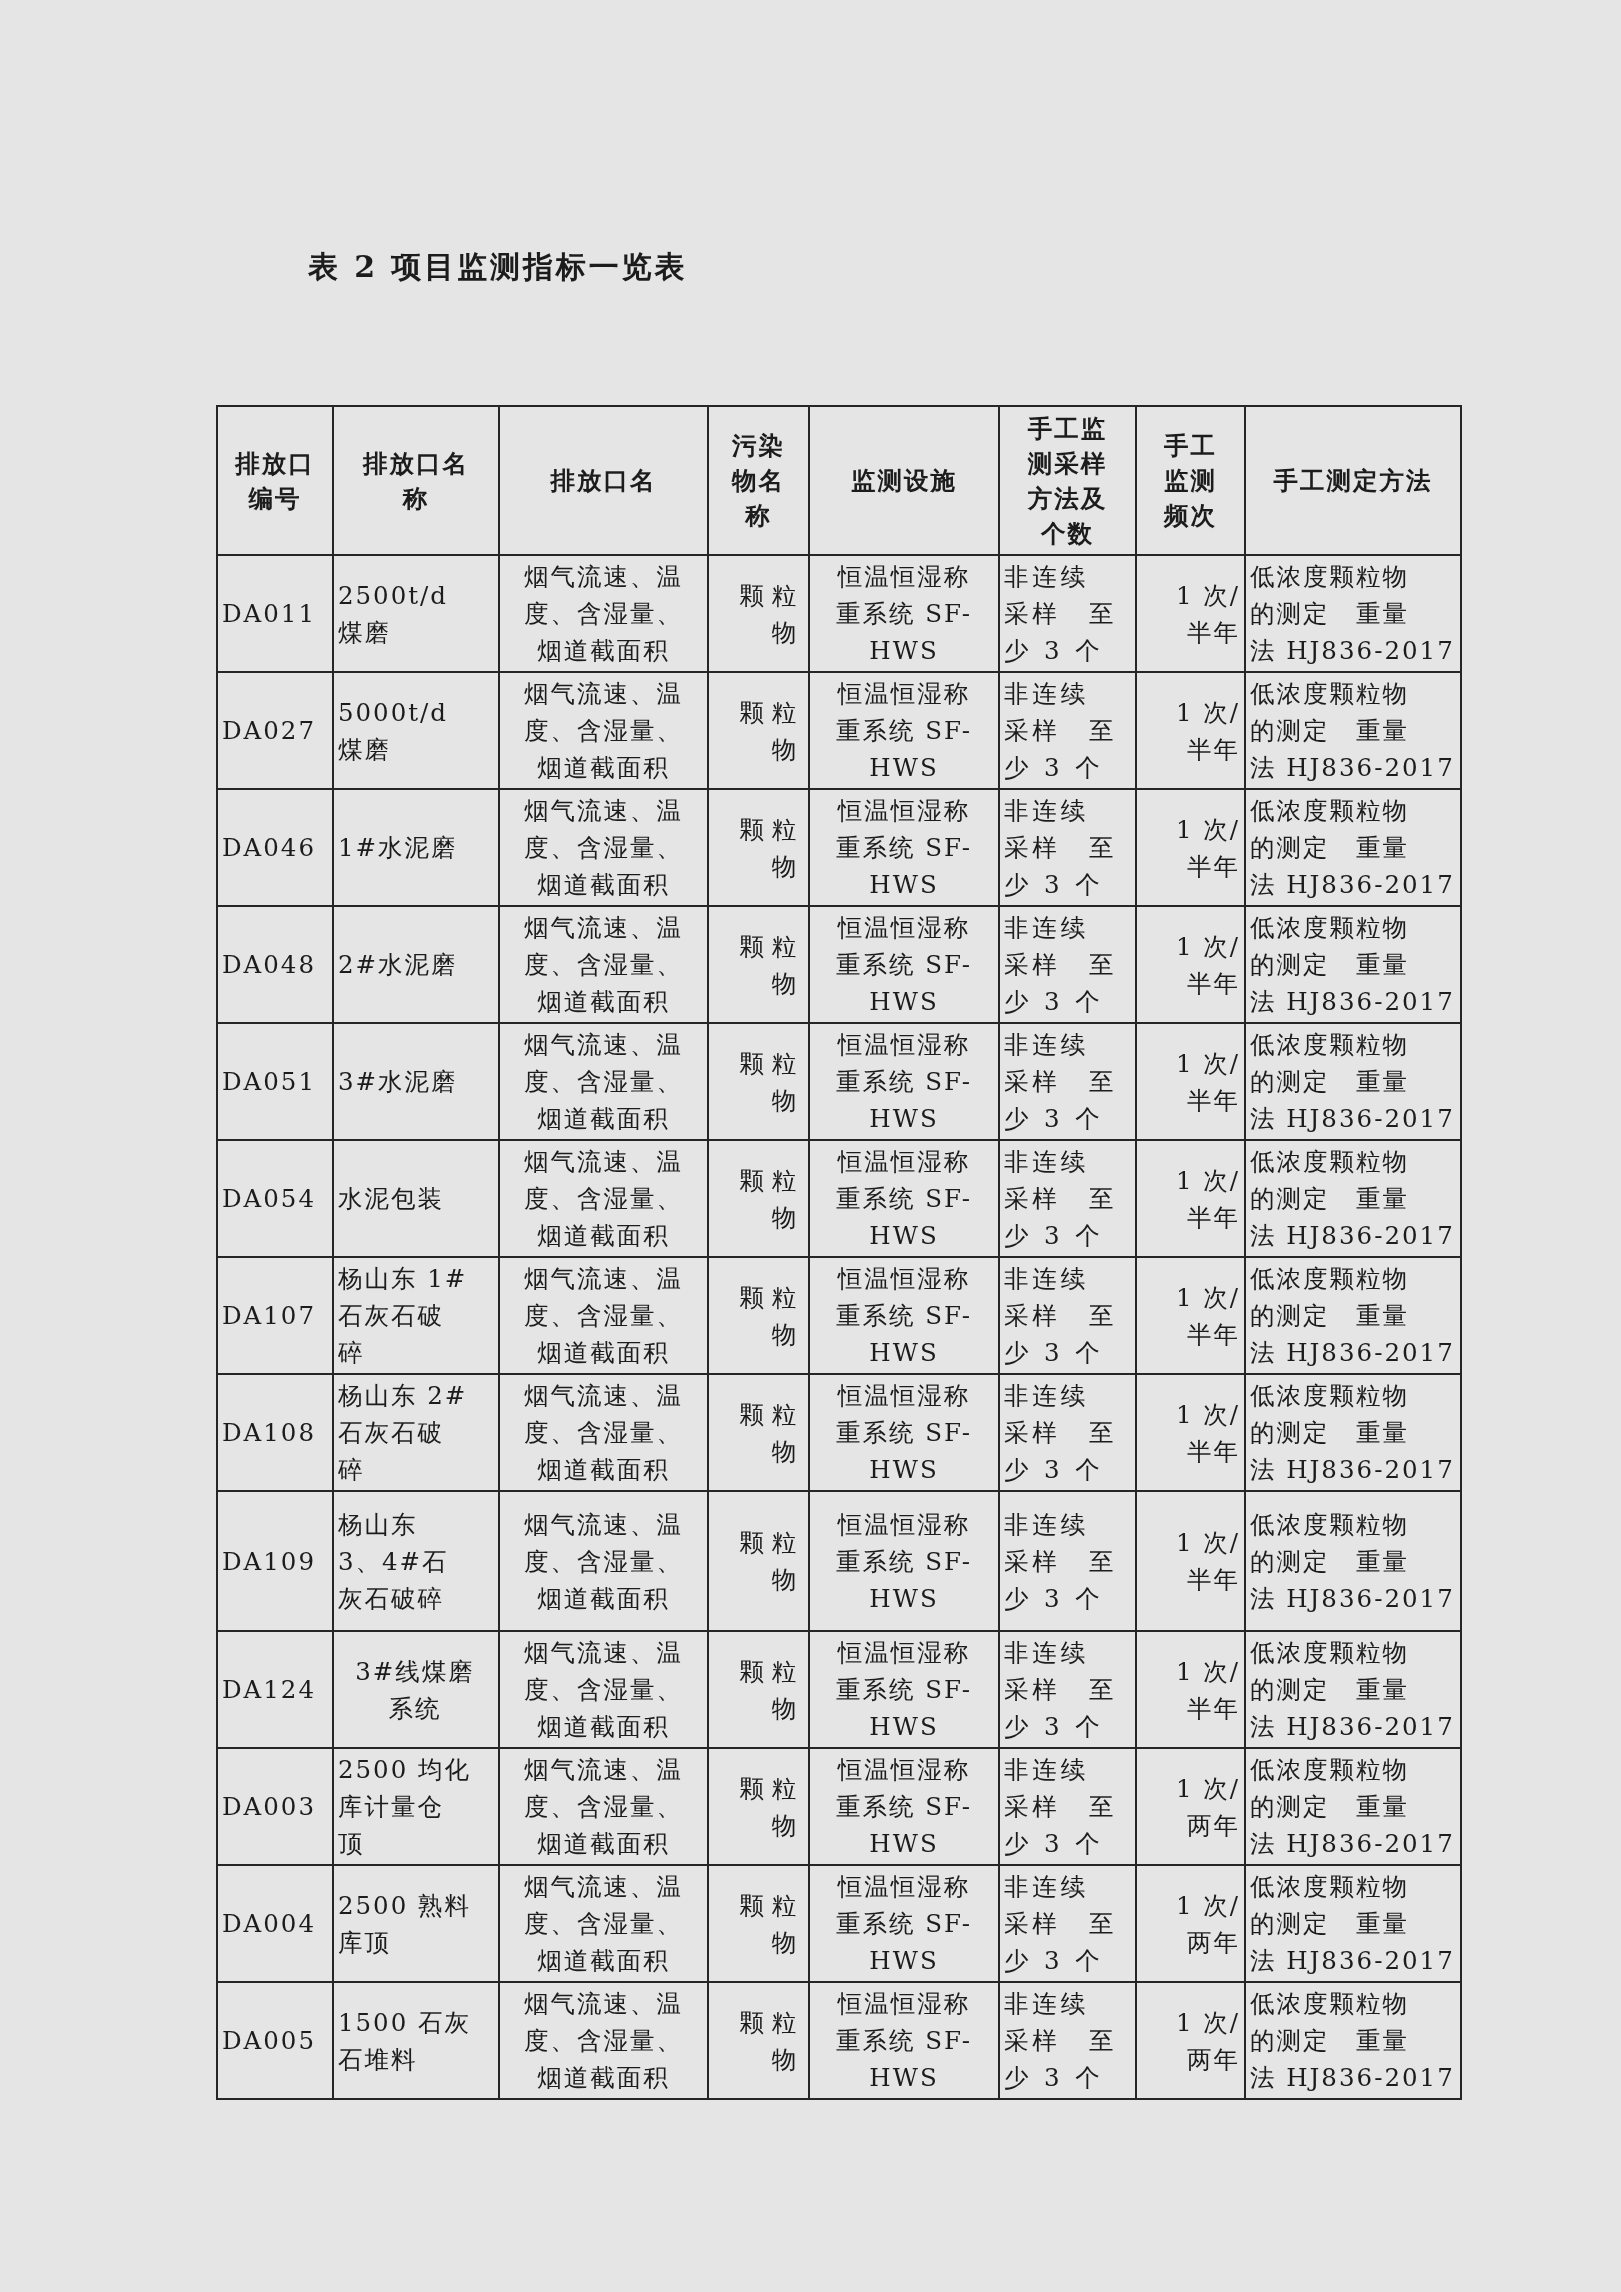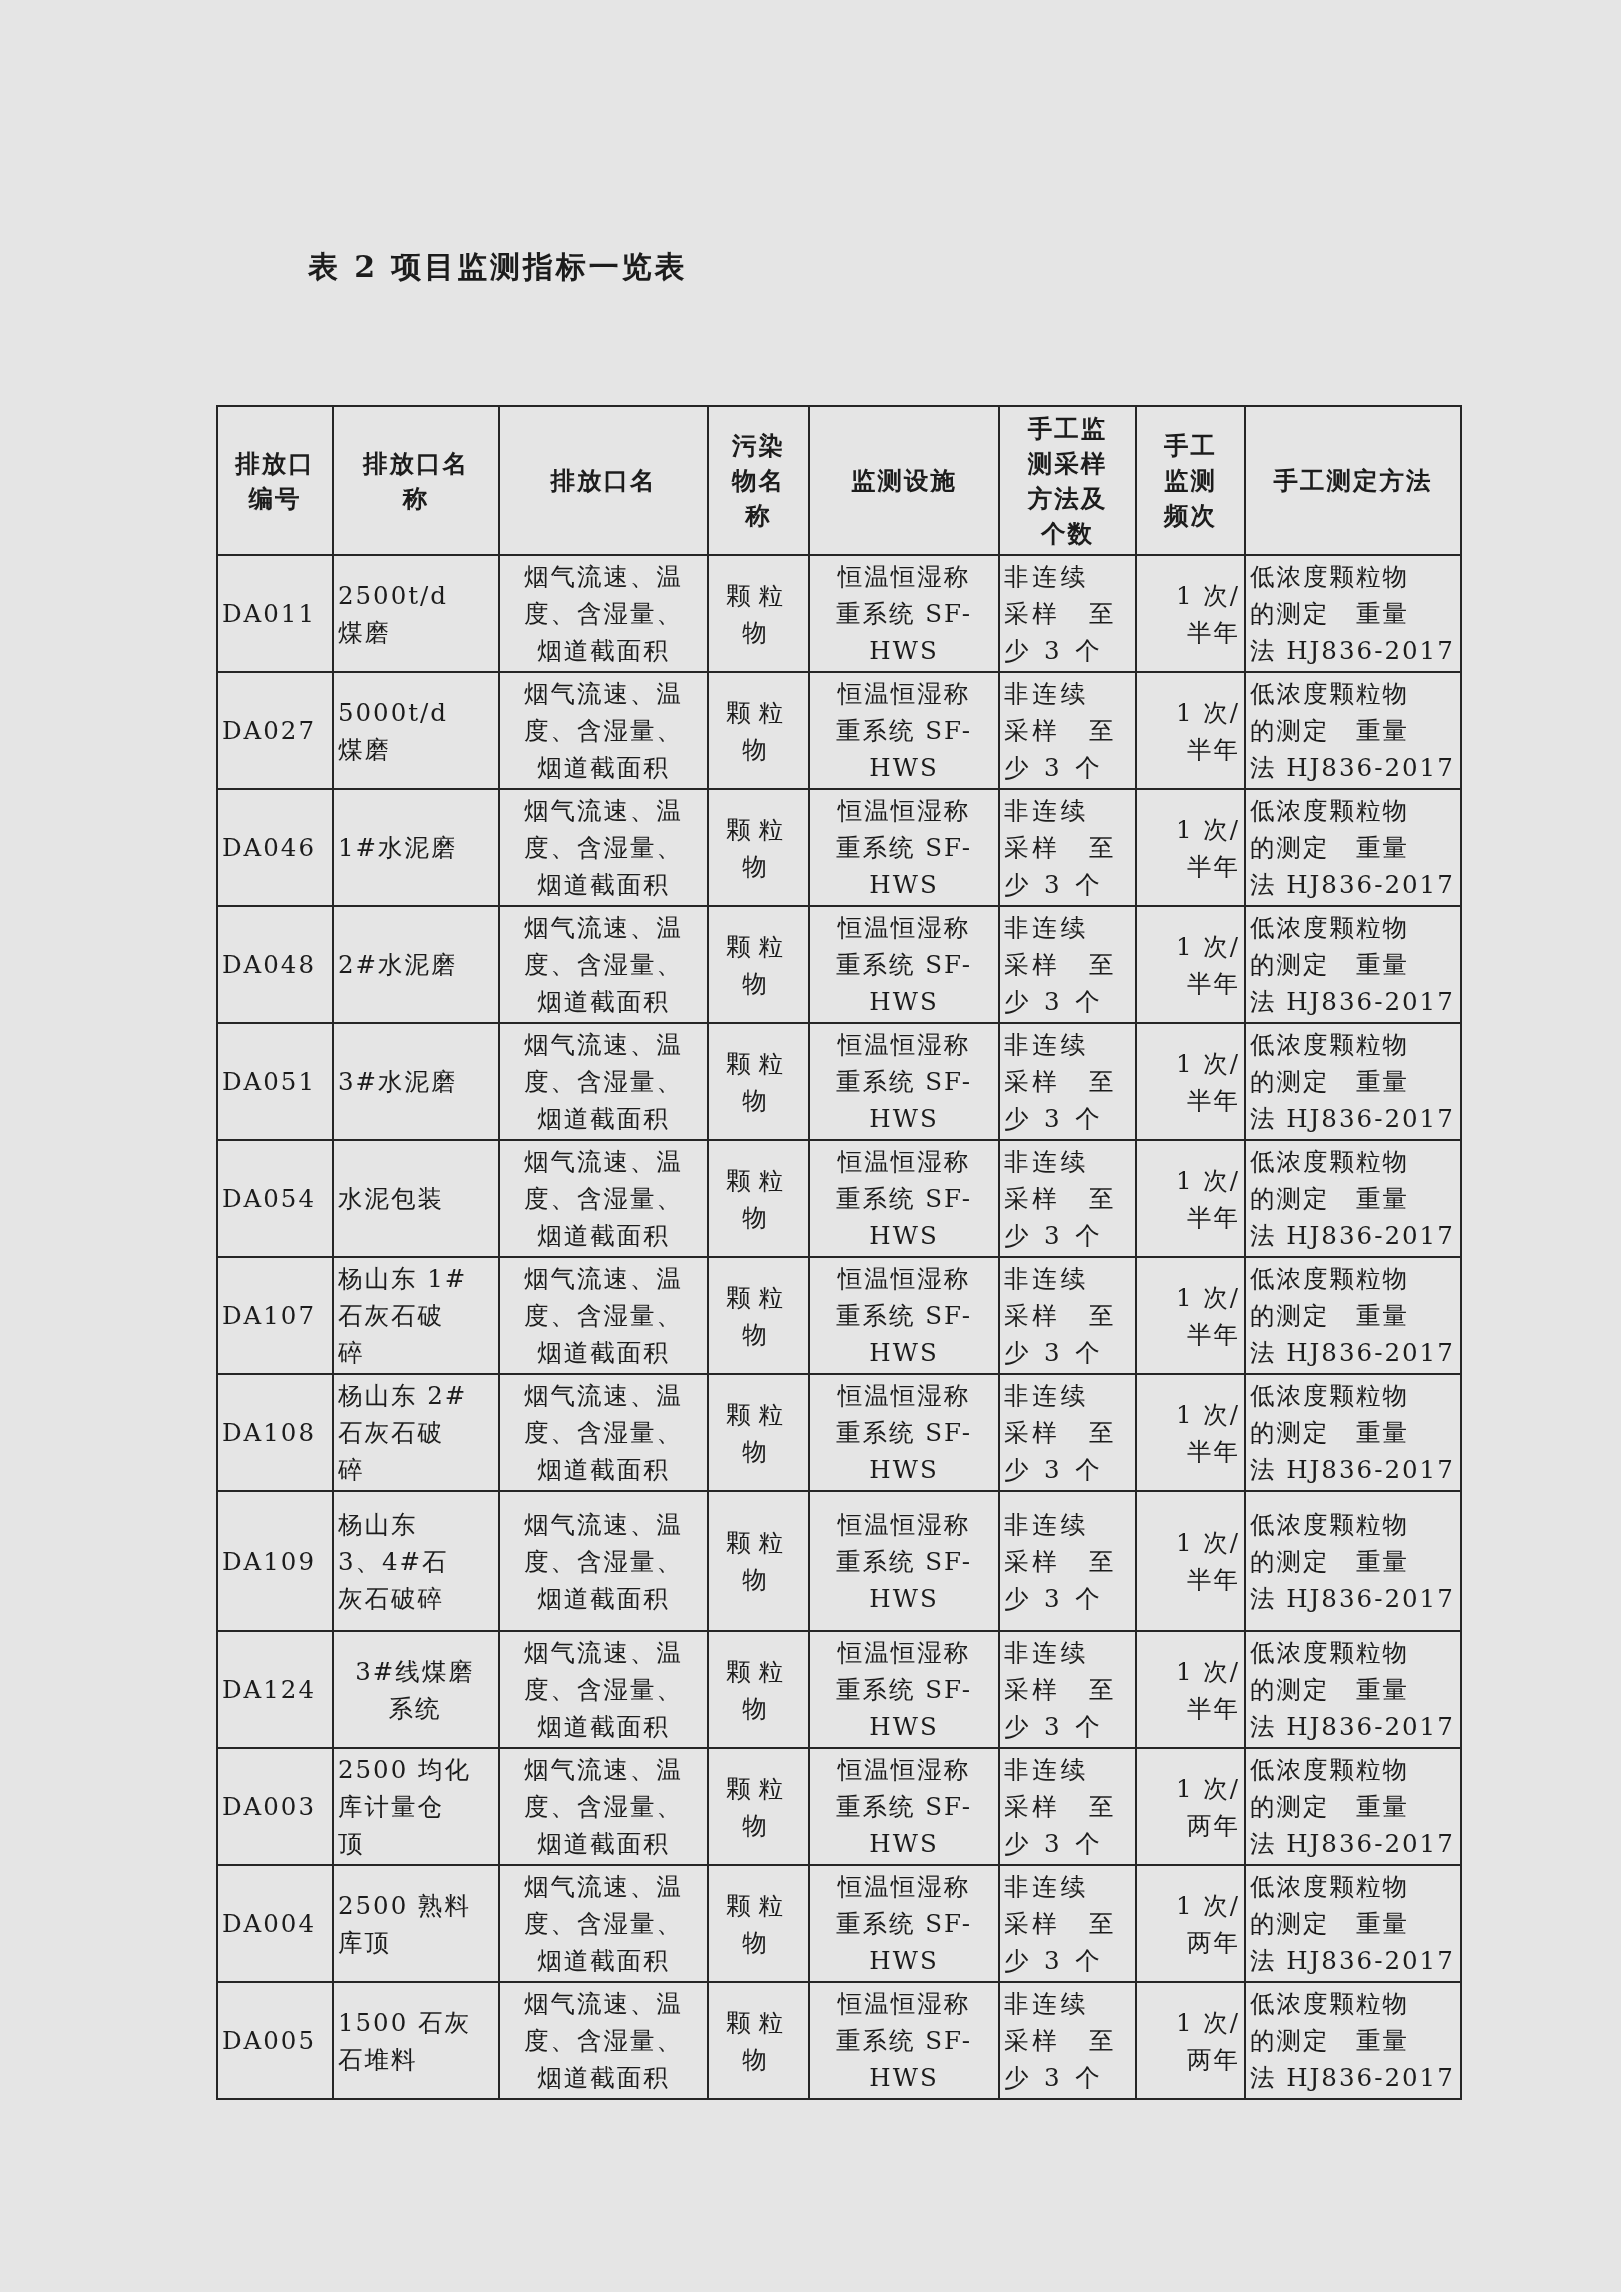--- a/index.html
+++ b/index.html
@@ -50,21 +50,21 @@
   #monitoring-table th {
     font-weight: bold;
     text-align: center;
     line-height: 35px;
   }
   td[data-name="cell-outlet-id"]           { text-align: left; }
   td[data-name="cell-outlet-name"]         { text-align: left; padding-left: 12.7px; margin-top: 48px; }
   #monitoring-table tbody tr:nth-of-type(10) td[data-name="cell-outlet-name"]
                                            { text-align: center; padding-left: 2px; }
   td[data-name="cell-monitoring-content"]  { text-align: center; }
-  td[data-name="cell-pollutant"]           { text-align: center; padding-left: 15.7px; letter-spacing: 7.8px; }
+  td[data-name="cell-pollutant"]           { text-align: right; padding-left: 15.7px; letter-spacing: 7.8px; }
   td[data-name="cell-facility"]            { text-align: center; padding-left: 10.8px; border-radius: 19px; }
   td[data-name="cell-sampling-method"]     { text-align: left; padding-left: 12.7px; letter-spacing: 3.9px; margin-left: 25px; }
   td[data-name="cell-frequency"]           { text-align: right; }
   td[data-name="cell-determination-method"]{ text-align: left; padding-left: 11.8px; }
 </style>
 </head>
 <body>
 
 <div id="page" data-name="document-page">
 

